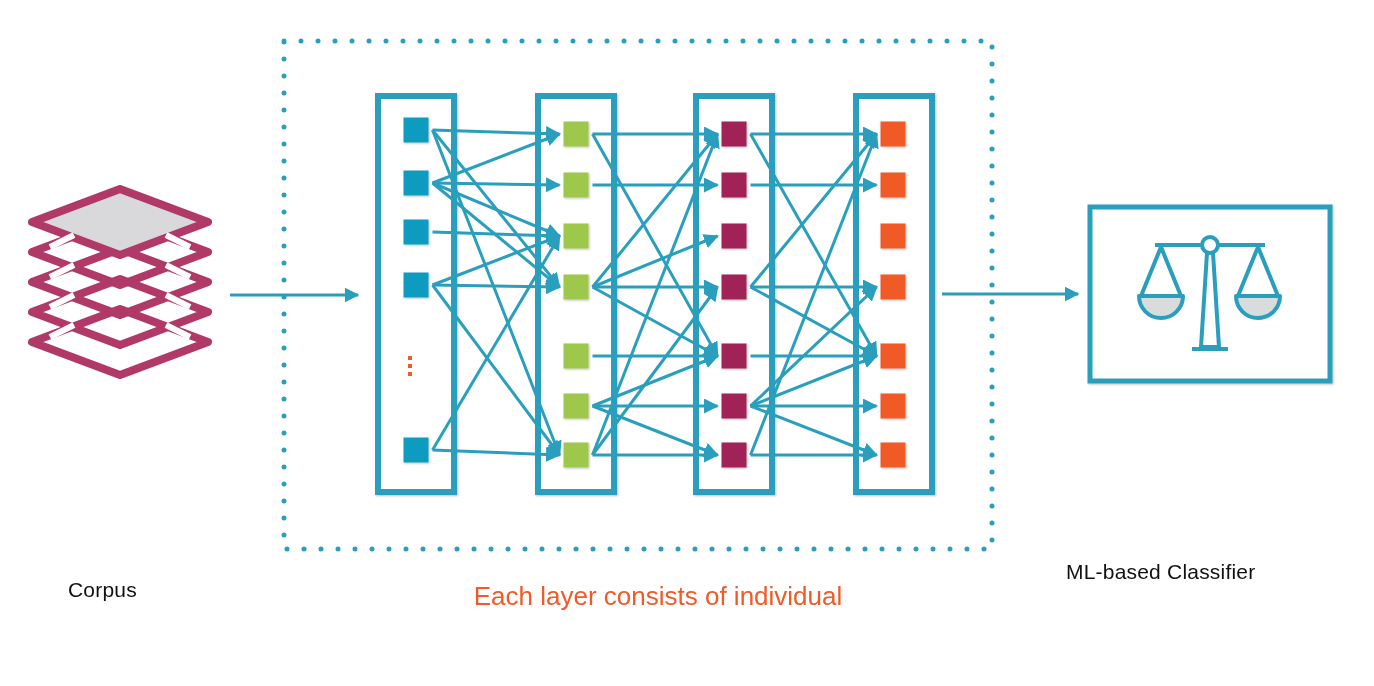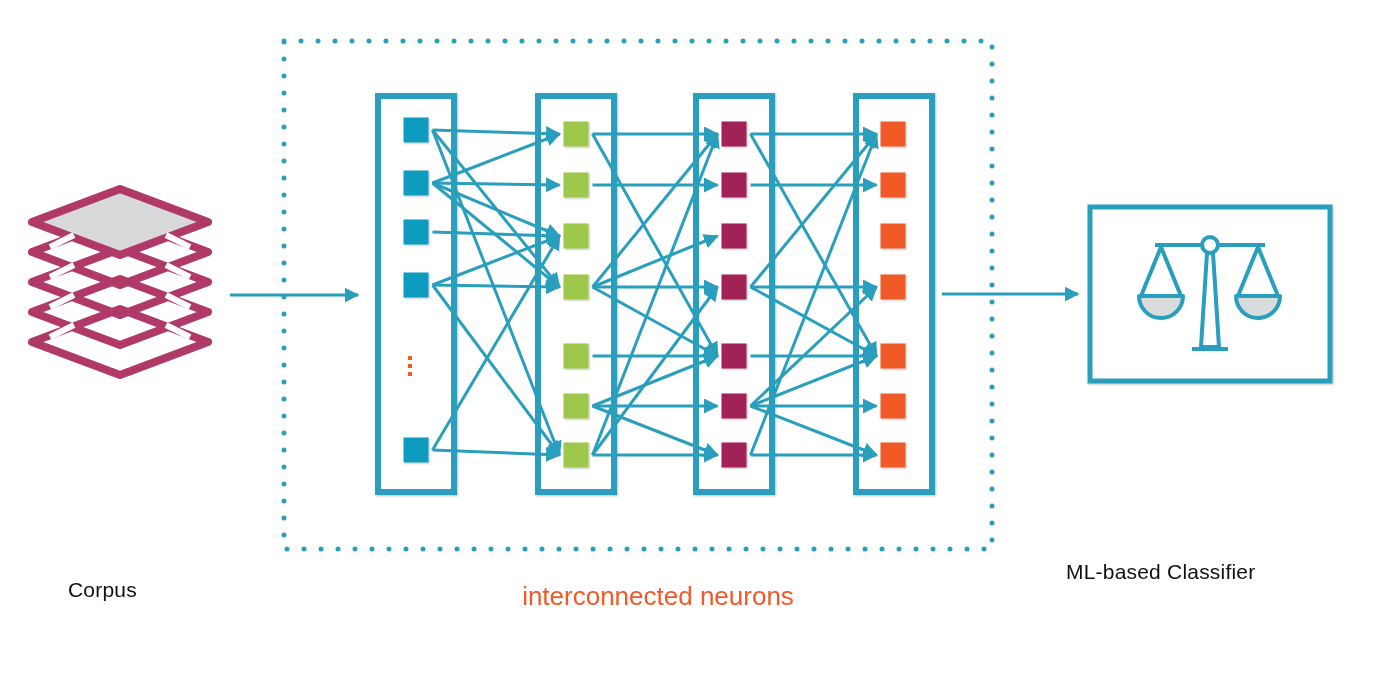--- a/index.html
+++ b/index.html
@@ -139,15 +139,15 @@
 
   <g fill="#f05a28">
     <rect x="408" y="356" width="4" height="4"></rect>
     <rect x="408" y="364" width="4" height="4"></rect>
     <rect x="408" y="372" width="4" height="4"></rect>
   </g>
 </svg>
 
 <div class="label" style="left:68px; top:578px;">Corpus</div>
 <div class="caption" style="left:398px; top:578px; width:520px;">
-  <div>interconnected neurons</div>
+  <div>Each layer consists of individual</div>
 </div>
 <div class="label" style="left:1066px; top:560px;">ML-based Classifier</div>
 
 </body></html>

